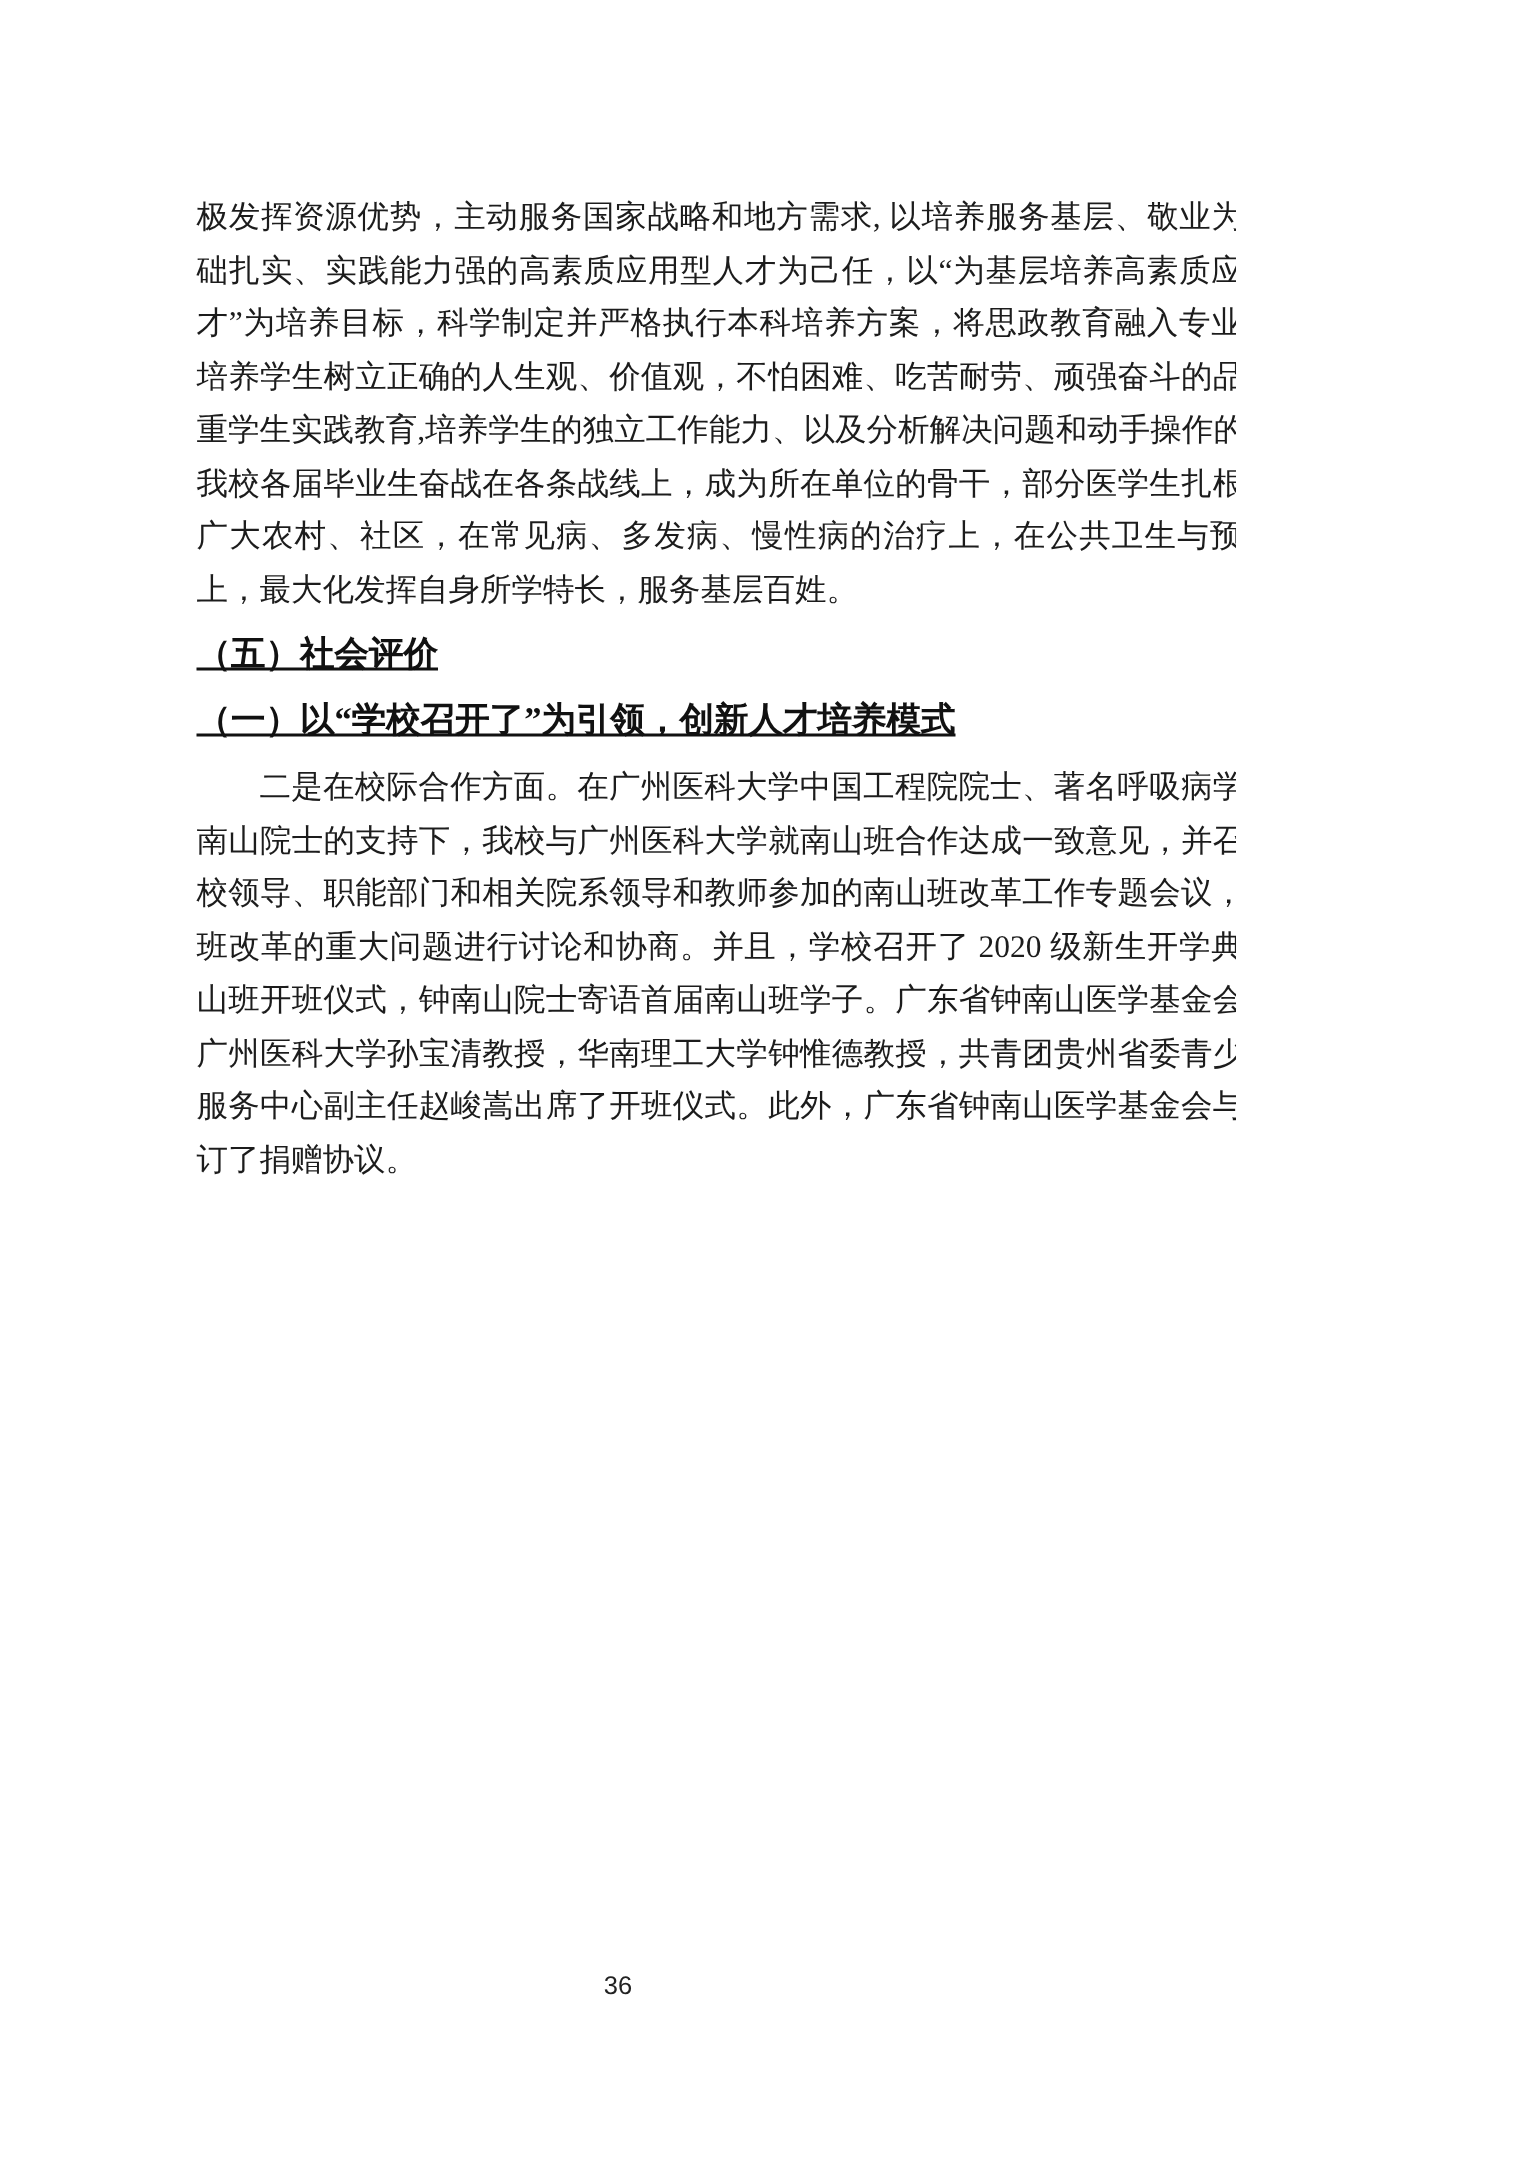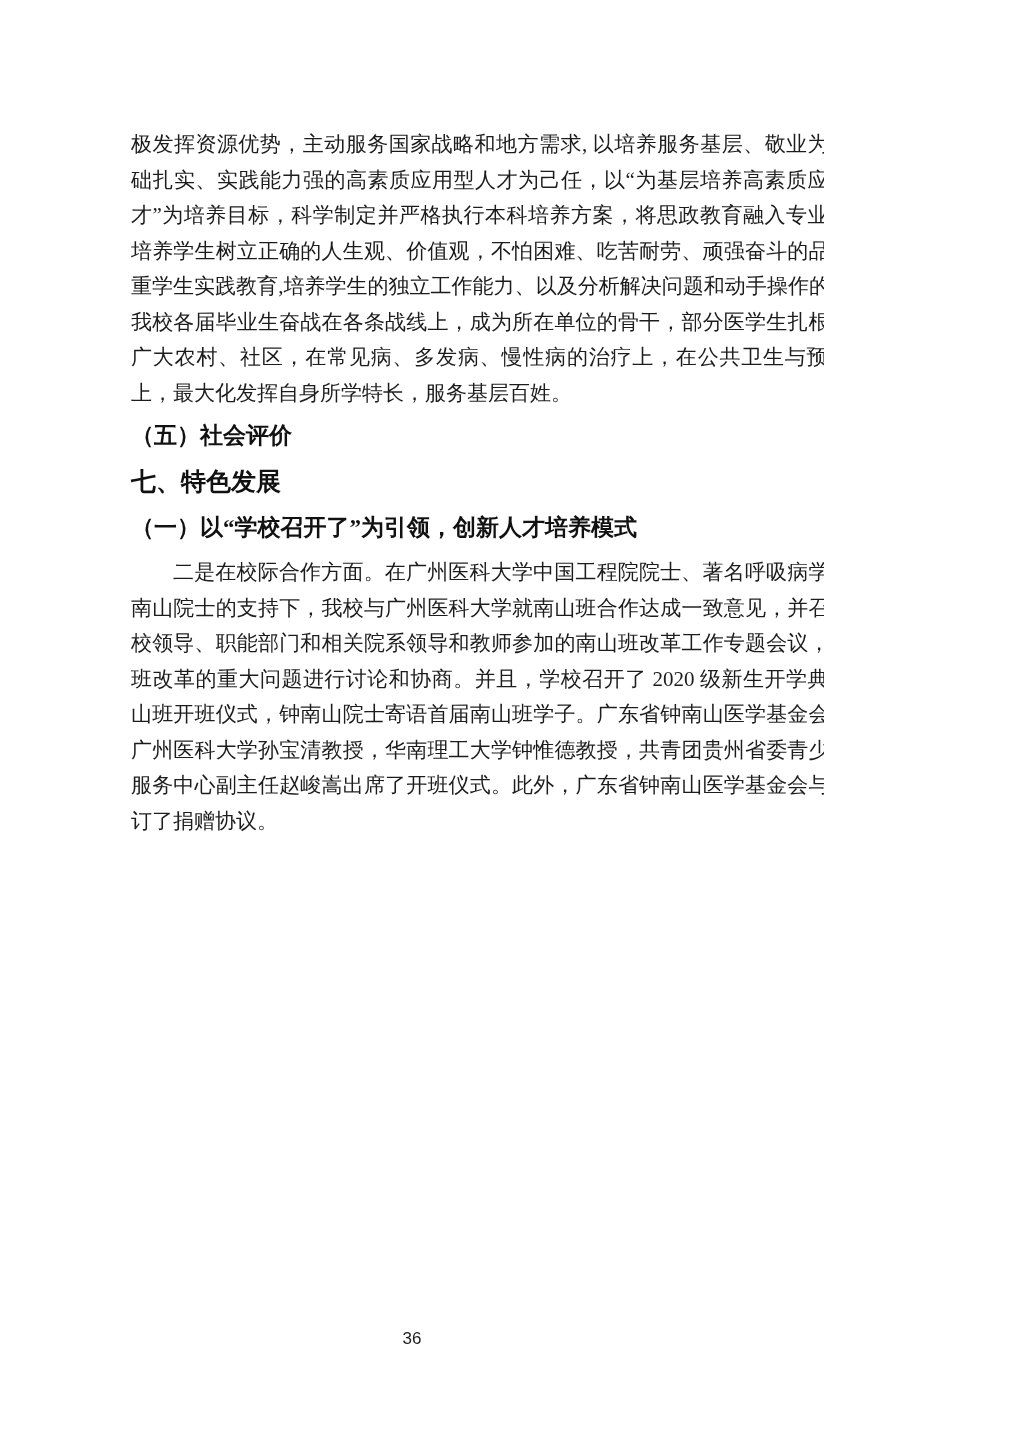--- a/index.html
+++ b/index.html
@@ -32,53 +32,52 @@
   .indent {
     text-indent: 2em;
   }
   .h-sub {
     margin: 8px 0 10px 0;
     font-family: "Liberation Serif", "DejaVu Serif", serif;
     font-size: 23px;
     line-height: 34px;
     font-weight: 700;
     color: #111111;
+    text-decoration: underline;
   }
   .h-main {
     margin: 9px 0 12px 0;
     font-family: "Liberation Sans", "DejaVu Sans", sans-serif;
     font-size: 25px;
     line-height: 36px;
     font-weight: 700;
     color: #111111;
   }
   .footer {
     position: absolute;
     top: 1314px;
     left: 0;
     width: 100%;
     text-align: center;
     font-family: "Liberation Sans", "DejaVu Sans", sans-serif;
     font-size: 17px;
     color: #222222;
-    margin-top: 15px;
   }
 </style>
 </head>
 <body>
 
 <div class="page">
   <div class="content">
 
     <p class="para">极发挥资源优势，主动服务国家战略和地方需求, 以培养服务基层、敬业为民、基础扎实、实践能力强的高素质应用型人才为己任，以“为基层培养高素质应用型人才”为培养目标，科学制定并严格执行本科培养方案，将思政教育融入专业教育，培养学生树立正确的人生观、价值观，不怕困难、吃苦耐劳、顽强奋斗的品格，注重学生实践教育,培养学生的独立工作能力、以及分析解决问题和动手操作的能力。我校各届毕业生奋战在各条战线上，成为所在单位的骨干，部分医学生扎根在贵州广大农村、社区，在常见病、多发病、慢性病的治疗上，在公共卫生与预防保健上，最大化发挥自身所学特长，服务基层百姓。</p>
 
     <h3 class="h-sub">（五）社会评价</h3>
 
 
-    <h2 class="h-main">七、特色发展</h2>
 
     <h3 class="h-sub">（一）以“学校召开了”为引领，创新人才培养模式</h3>
 
 
 
     <p class="para indent">二是在校际合作方面。在广州医科大学中国工程院院士、著名呼吸病学专家钟南山院士的支持下，我校与广州医科大学就南山班合作达成一致意见，并召开了两校领导、职能部门和相关院系领导和教师参加的南山班改革工作专题会议，就南山班改革的重大问题进行讨论和协商。并且，学校召开了 2020 级新生开学典礼及南山班开班仪式，钟南山院士寄语首届南山班学子。广东省钟南山医学基金会理事、广州医科大学孙宝清教授，华南理工大学钟惟德教授，共青团贵州省委青少年发展服务中心副主任赵峻嵩出席了开班仪式。此外，广东省钟南山医学基金会与我校签订了捐赠协议。</p>
 
   </div>
 
   <div class="footer">36</div>

